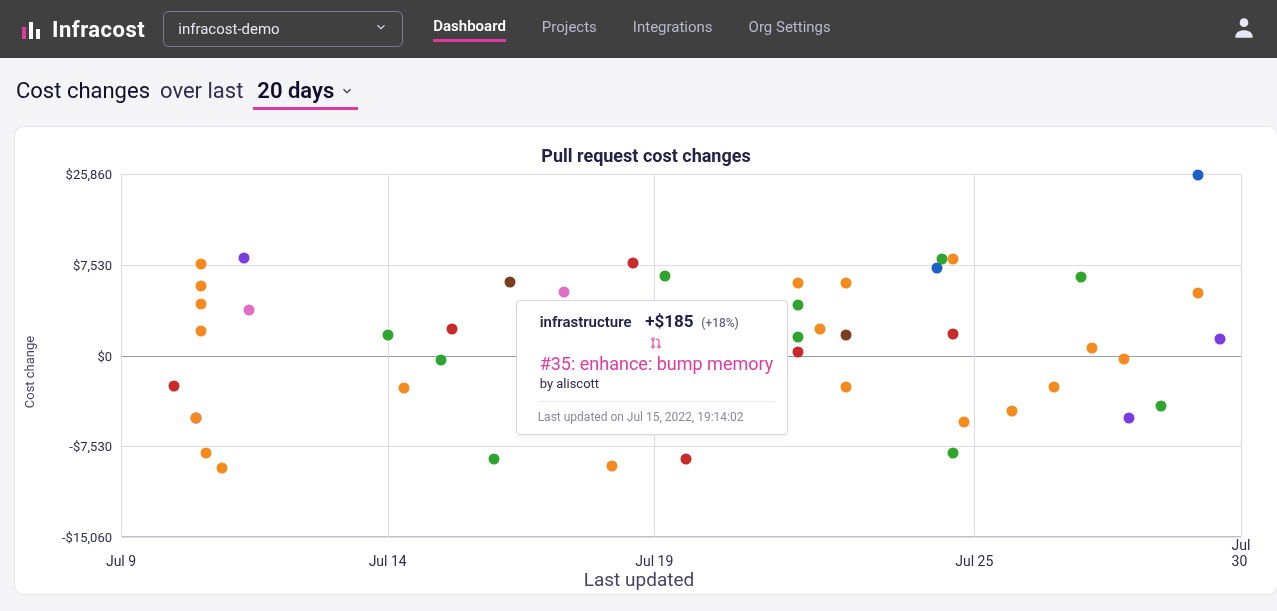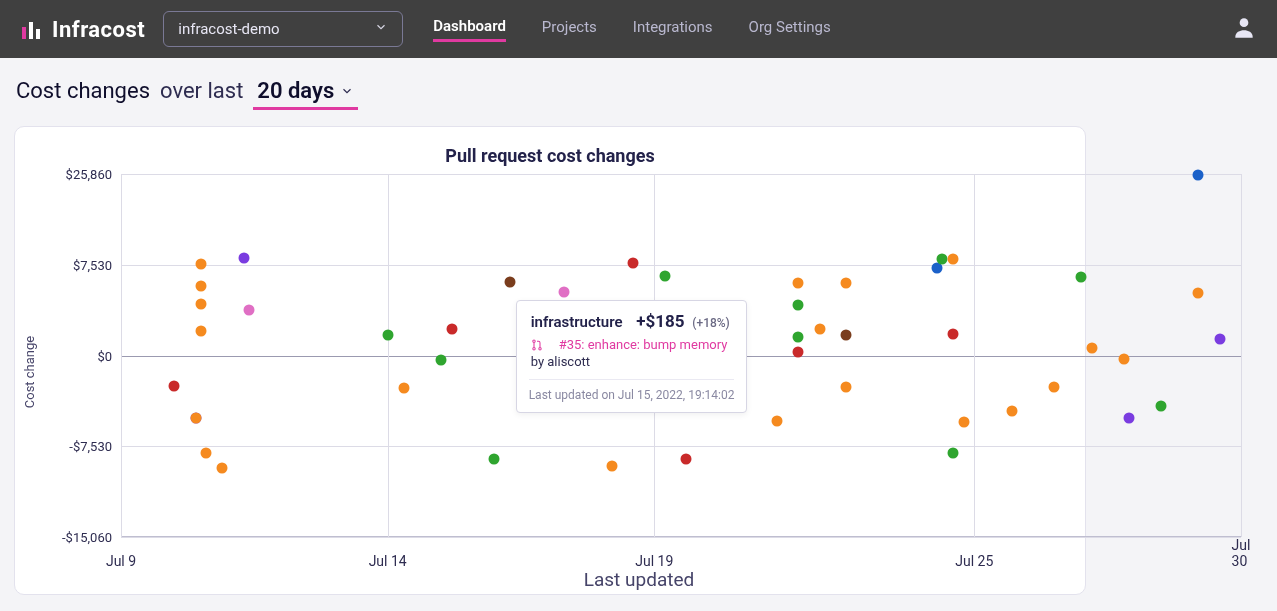--- a/index.html
+++ b/index.html
@@ -82,21 +82,21 @@
       cursor: pointer;
     }
 
     
     .card {
       background: #fff;
       border: 1px solid #e3e2ed;
       border-radius: 10px;
       margin: 10px 14px 20px 14px;
       padding: 18px 22px 24px 22px;
-      width: 1072px;
+      width: 1264px;
       height: 469px;
       position: relative;
     }
     .chart-title {
       text-align: center;
       font-size: 18px;
       font-weight: 700;
       color: #23224a;
       margin-bottom: 8px;
     }
@@ -162,30 +162,30 @@
       height: 11px;
       border-radius: 50%;
       transform: translate(-50%, -50%);
     }
     
     .tooltip {
       position: absolute;
       background: #fff;
       border: 1px solid #d7d6e4;
       border-radius: 4px;
-      padding: 10px 14px 10px 14px;
+      padding: 10px 14px 10px 23px;
       font-size: 14px;
       box-shadow: 0 2px 6px rgba(0,0,0,0.06);
     }
     .tooltip .row1 { font-weight: 600; font-size: 15px; color: #23224a; }
     .tooltip .amt { font-size: 17px; font-weight: 700; margin-left: 10px; }
     .tooltip .pct { font-size: 12px; font-weight: 500; color: #6b6a84; margin-left: 4px;}
     .tooltip .pr-link {
-      display: flex; align-items: center; gap: 16px;
-      color: #e03aa1; font-size: 13px; margin-top: 6px;
+      display: flex; align-items: center; gap: 4px;
+      color: #e03aa1; font-size: 18px; margin-top: 6px; flex-direction: column;
     }
     .tooltip .author { font-size: 13px; color: #2e2c50; margin-top: 2px; }
     .tooltip .updated {
       font-size: 12px; color: #8a89a2; margin-top: 10px;
       border-top: 1px solid #eae9f2; padding-top: 8px;
       margin-left: -2px; margin-right: -2px;
     }
   </style>
 </head>
 <body>

